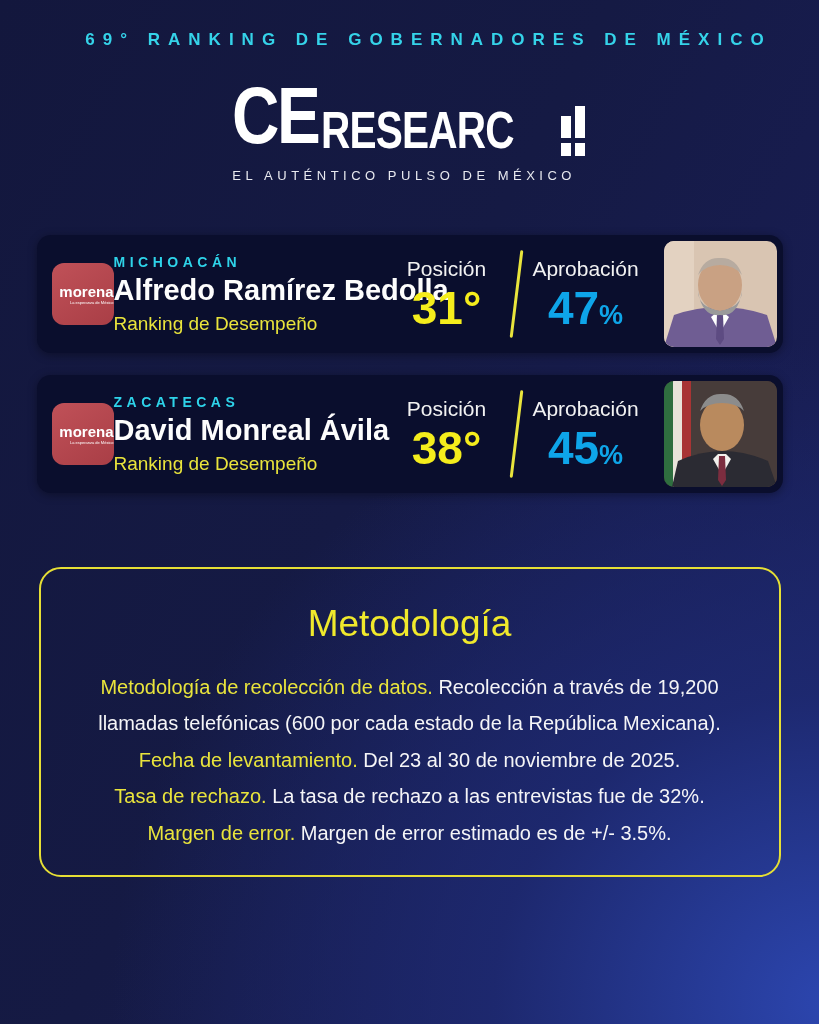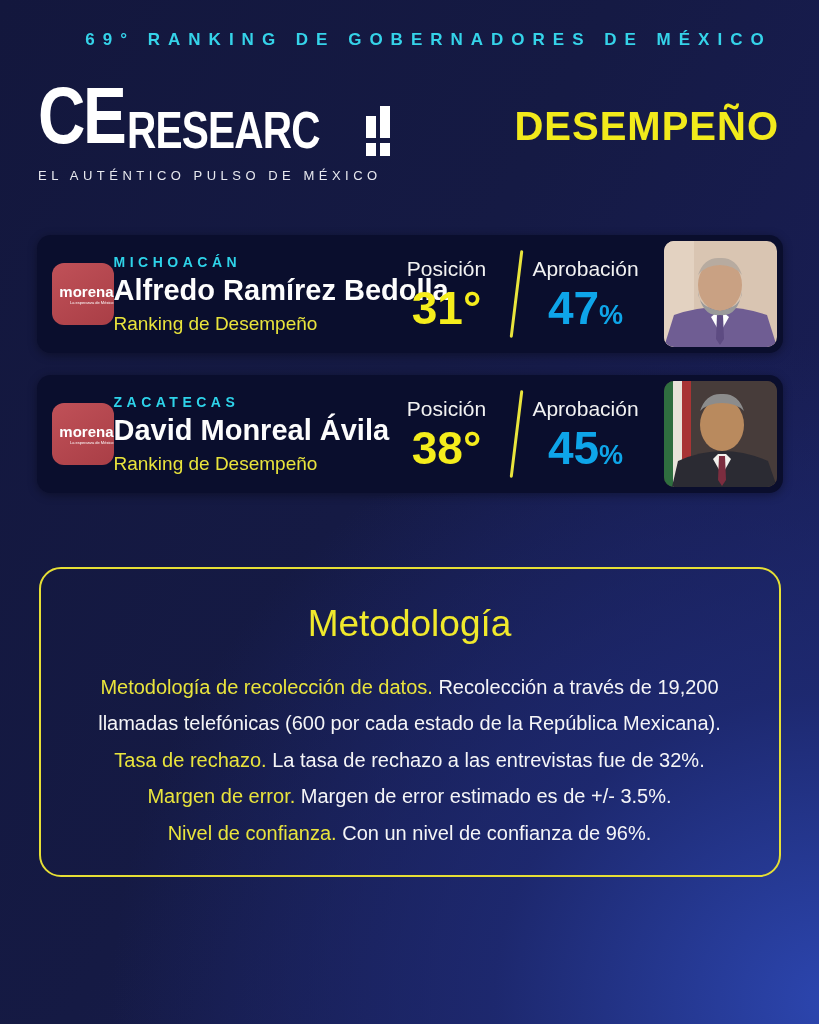--- a/index.html
+++ b/index.html
@@ -18,21 +18,21 @@
   .banner{
     margin-top:30px;
     text-align:center;
     font-size:17px;font-weight:bold;
     letter-spacing:8px;
     color:#35d3e9;
     white-space:nowrap;
     padding-left:38px;
   }
   .header-row{
-    display:flex;align-items:flex-start;justify-content:space-between;
+    display:flex;align-items:flex-start;justify-content:center;
     padding:26px 40px 0 38px;
     height:112px;
   }
   .logo-block{display:flex;flex-direction:column;}
   .logo-line{display:flex;align-items:flex-end;line-height:1;}
   .ce{
     font-size:80px;font-weight:800;letter-spacing:-3px;
     transform:scaleX(.82);transform-origin:left bottom;
     color:#fff;
   }
@@ -165,21 +165,20 @@
               <span class="seg s2"></span>
             </span>
           <span class="col c2">
               <span class="seg s1"></span>
               <span class="seg s2"></span>
             </span>
         </span>
       </div>
       <div class="tagline">EL AUTÉNTICO PULSO DE MÉXICO</div>
     </div>
-    <div class="category">DESEMPEÑO</div>
   </div>
 
   <section class="card card-1">
     <div class="party-badge">
       <span class="pname">morena</span>
       <span class="ptag">La esperanza de México</span>
     </div>
     <div class="gov-text">
       <div class="state">MICHOACÁN</div>
       <div class="gov-name">Alfredo Ramírez Bedolla</div>
@@ -239,19 +238,19 @@
         <path d="M55 75 L61 75 L62 99 L58 105 L54 99 Z" fill="#7c2d3f"></path>
         <ellipse cx="58" cy="44" rx="22" ry="26" fill="#b98a5e"></ellipse>
         <path d="M36 30 Q42 12 58 13 Q74 12 80 30 Q72 22 58 22 Q44 22 36 30 Z" fill="#8c8c8c"></path>
       </svg>
     </div>
   </section>
 
   <section class="methodology">
     <div class="meth-title">Metodología</div>
     <p class="meth-item"><span class="lead">Metodología de recolección de datos.</span><span> Recolección a través de 19,200 llamadas telefónicas (600 por cada estado de la República Mexicana).</span></p>
+    <p class="meth-item"><span class="lead">Fecha de levantamiento.</span><span> Del 23 al 30 de noviembre de 2025.</span></p>
     <p class="meth-item"><span class="lead">Tasa de rechazo.</span><span> La tasa de rechazo a las entrevistas fue de 32%.</span></p>
     <p class="meth-item"><span class="lead">Margen de error.</span><span> Margen de error estimado es de +/- 3.5%.</span></p>
-    <p class="meth-item"><span class="lead">Nivel de confianza.</span><span> Con un nivel de confianza de 96%.</span></p>
   </section>
 
 
 </div>
 
 </body></html>

